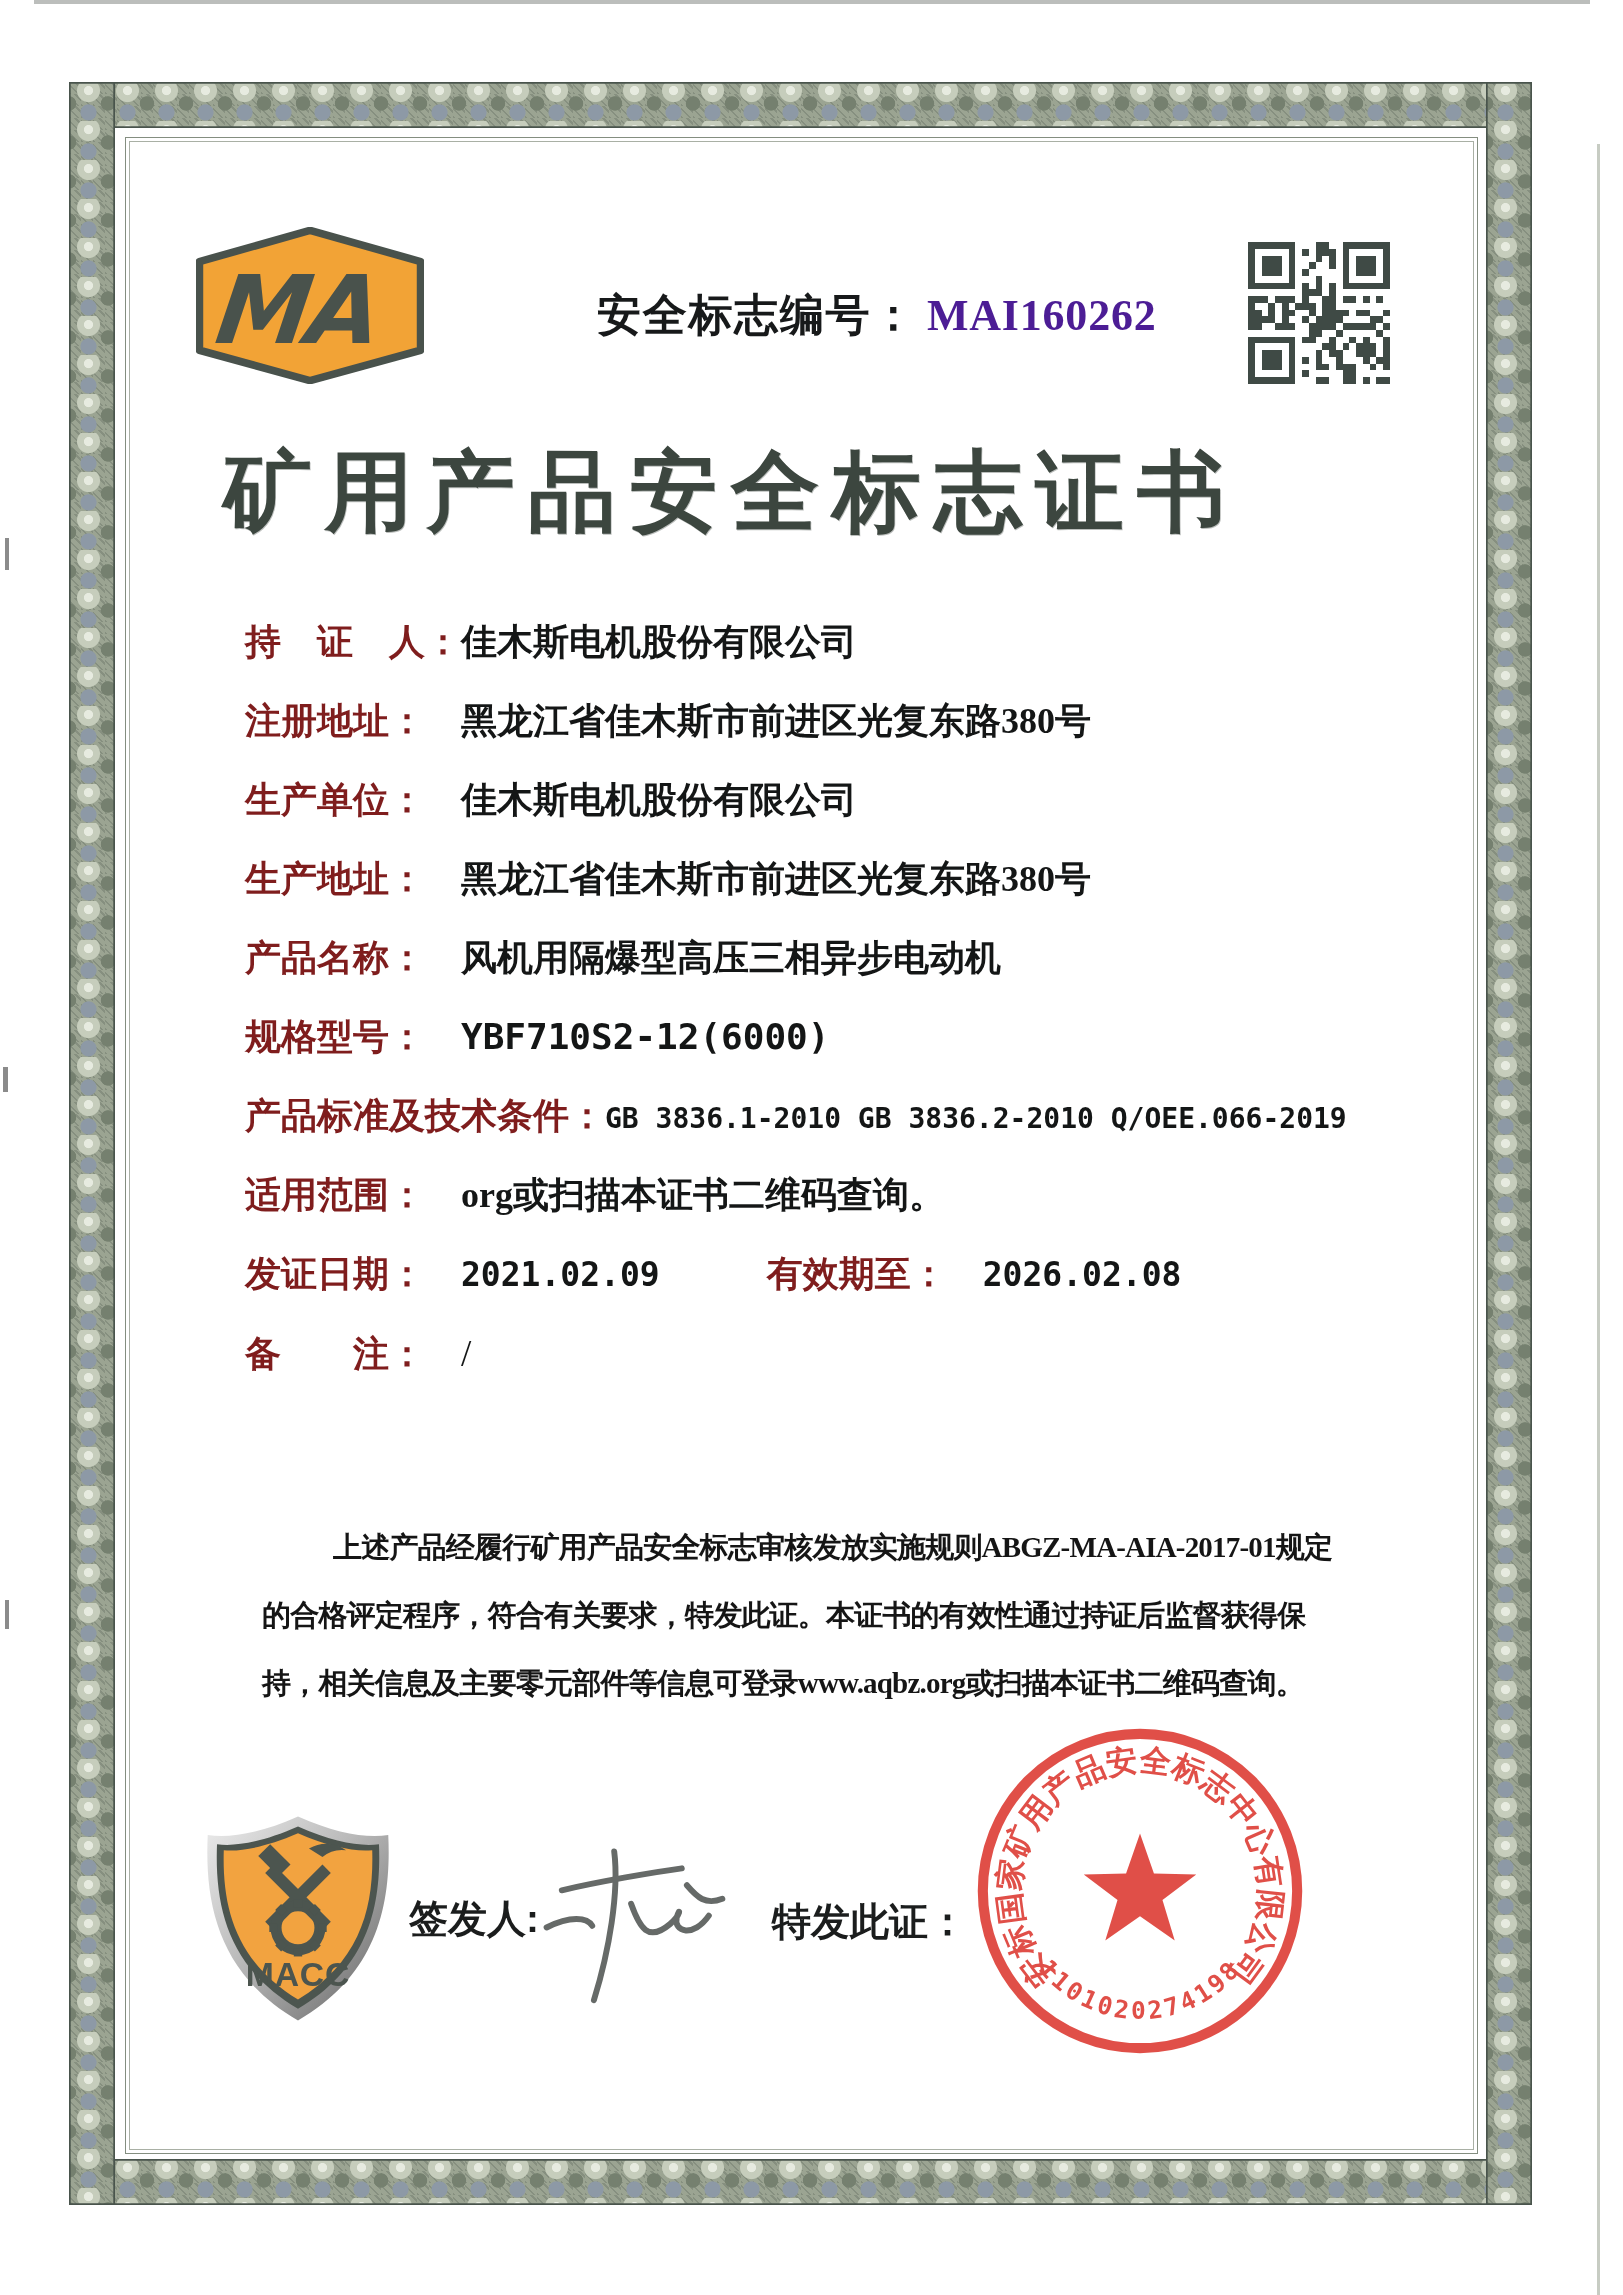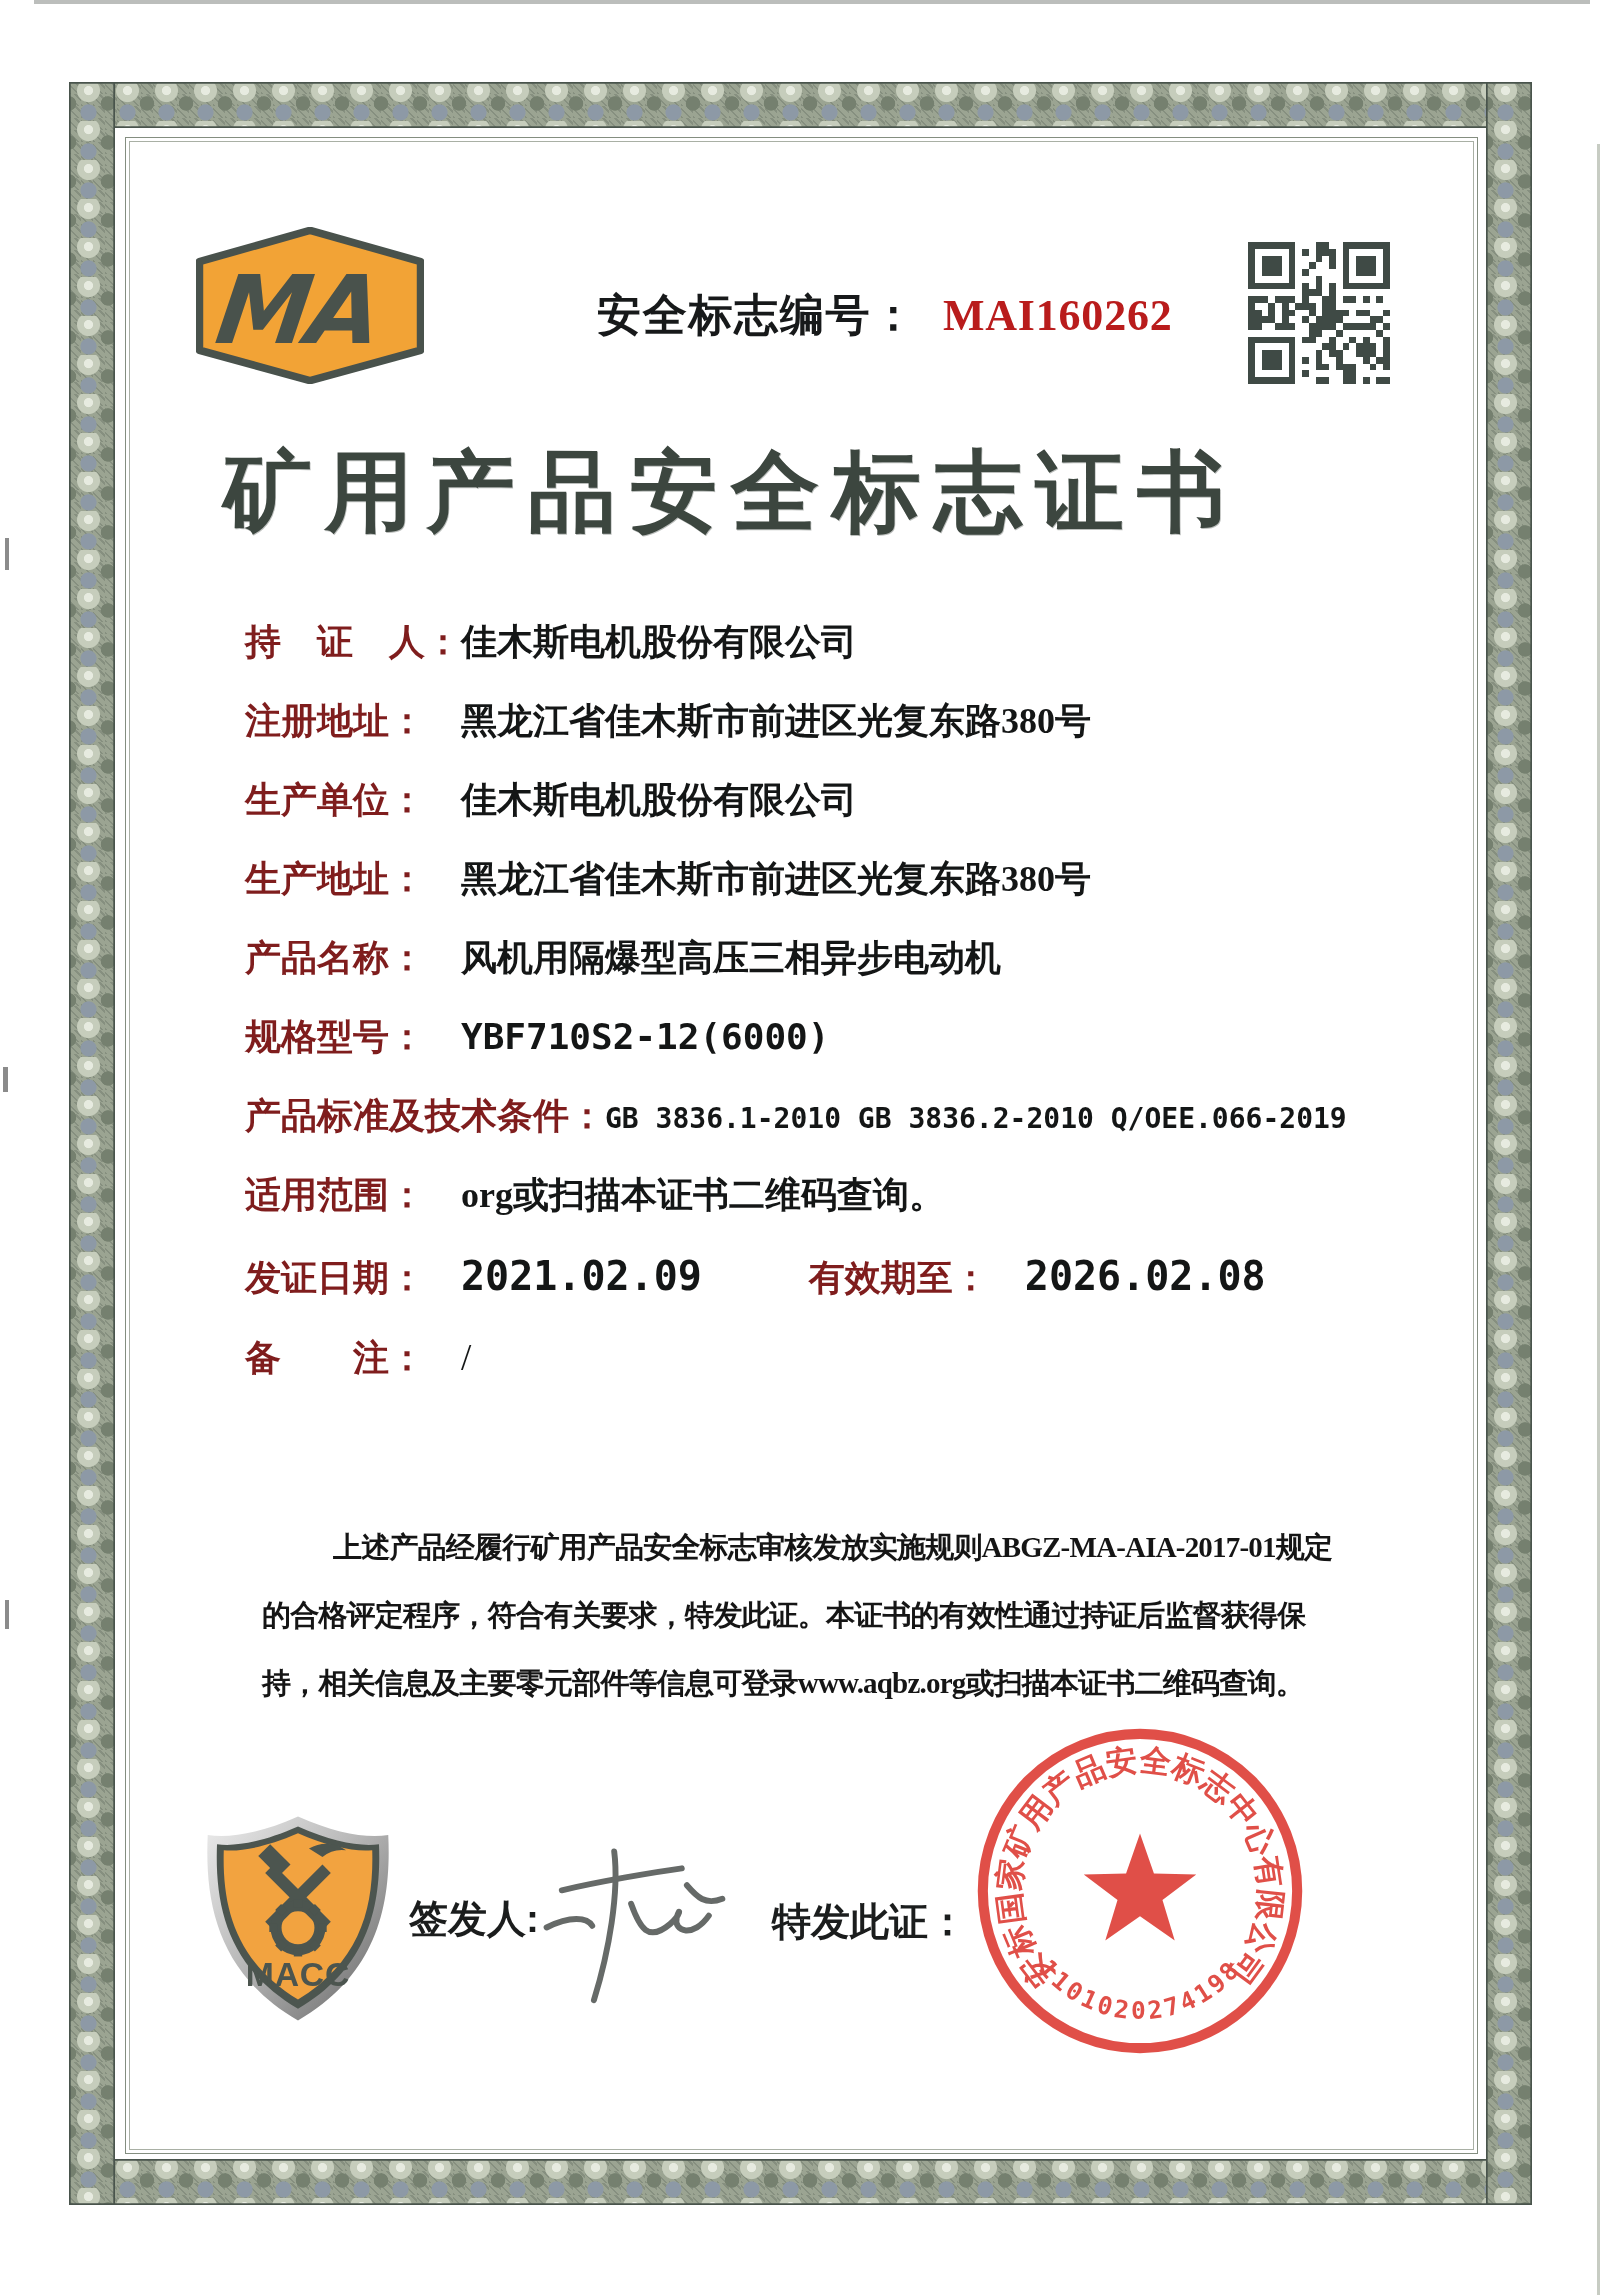--- a/index.html
+++ b/index.html
@@ -29,39 +29,39 @@
   .band-left  {left:69px;  top:82px;   width:46px;   height:2123px;}
   .band-right {left:1486px;top:82px;   width:46px;   height:2123px;}
   .inner-frame{
     position:absolute;left:129px;top:141px;width:1343px;height:2007px;
     border:0.8px solid #a9b0a5; outline:0.8px solid #848e80; outline-offset:3.4px;
   }
   
   .ma-badge{position:absolute;left:196px;top:227px;width:228px;height:157px;}
   .safety-line{position:absolute;left:597px;top:286px;white-space:nowrap;}
   .safety-label{font-family:Liberation Mono, monospace;font-weight:700;font-size:44px;color:#17191a;letter-spacing:1.7px;}
-  .safety-number{font-family:"Liberation Serif","DejaVu Serif",serif;font-weight:700;font-size:44px;color:#b91c1c;margin-left:26px;letter-spacing:0.8px;}
+  .safety-number{font-family:"Liberation Serif","DejaVu Serif",serif;font-weight:700;font-size:44px;color:#4c1d95;margin-left:10px;letter-spacing:0.8px;}
   .qr{position:absolute;left:1248px;top:242px;width:142px;height:142px;}
   .cert-title{
     position:absolute;left:169px;top:433px;width:1124px;text-align:center;
     font-size:88px;font-weight:700;color:#3c463f;letter-spacing:13.5px;white-space:nowrap;
     text-shadow:0.8px 0.8px 0 rgba(60,70,63,.35);
   }
   
   .fields{position:absolute;left:245px;top:624px;width:1209px;}
   .row{line-height:1;margin-bottom:43px;white-space:nowrap;}
   .flabel{
     display:inline-block;min-width:216px;
     font-family:"Liberation Sans","DejaVu Sans",sans-serif;
     font-weight:700;font-size:36px;color:#7f1d1d;vertical-align:baseline;
   }
   .fvalue{font-size:36px;font-weight:600;color:#141616;}
   .mono{font-family:"DejaVu Sans Mono","Liberation Mono",monospace;font-weight:700;}
   .std-val{font-size:28px;letter-spacing:0;}
-  .date-val{font-size:40px;margin-top:7px;}
+  .date-val{font-size:33px;margin-top:7px;}
   .expiry-label{margin-left:107px;min-width:0;}
   .expiry-val{margin-left:36px;}
   .remark-val{font-size:37px;font-weight:400;}
   
   .statement{position:absolute;left:262px;top:1513px;width:1192px;color:#151515;}
   .para-line{font-size:29px;line-height:68px;letter-spacing:-0.8px;white-space:nowrap;font-weight:700;}
   .para-line:first-child{text-indent:71px;}
   
   .macc-shield{position:absolute;left:201px;top:1813px;width:194px;height:211px;}
   .signer-label,.dept-label{

